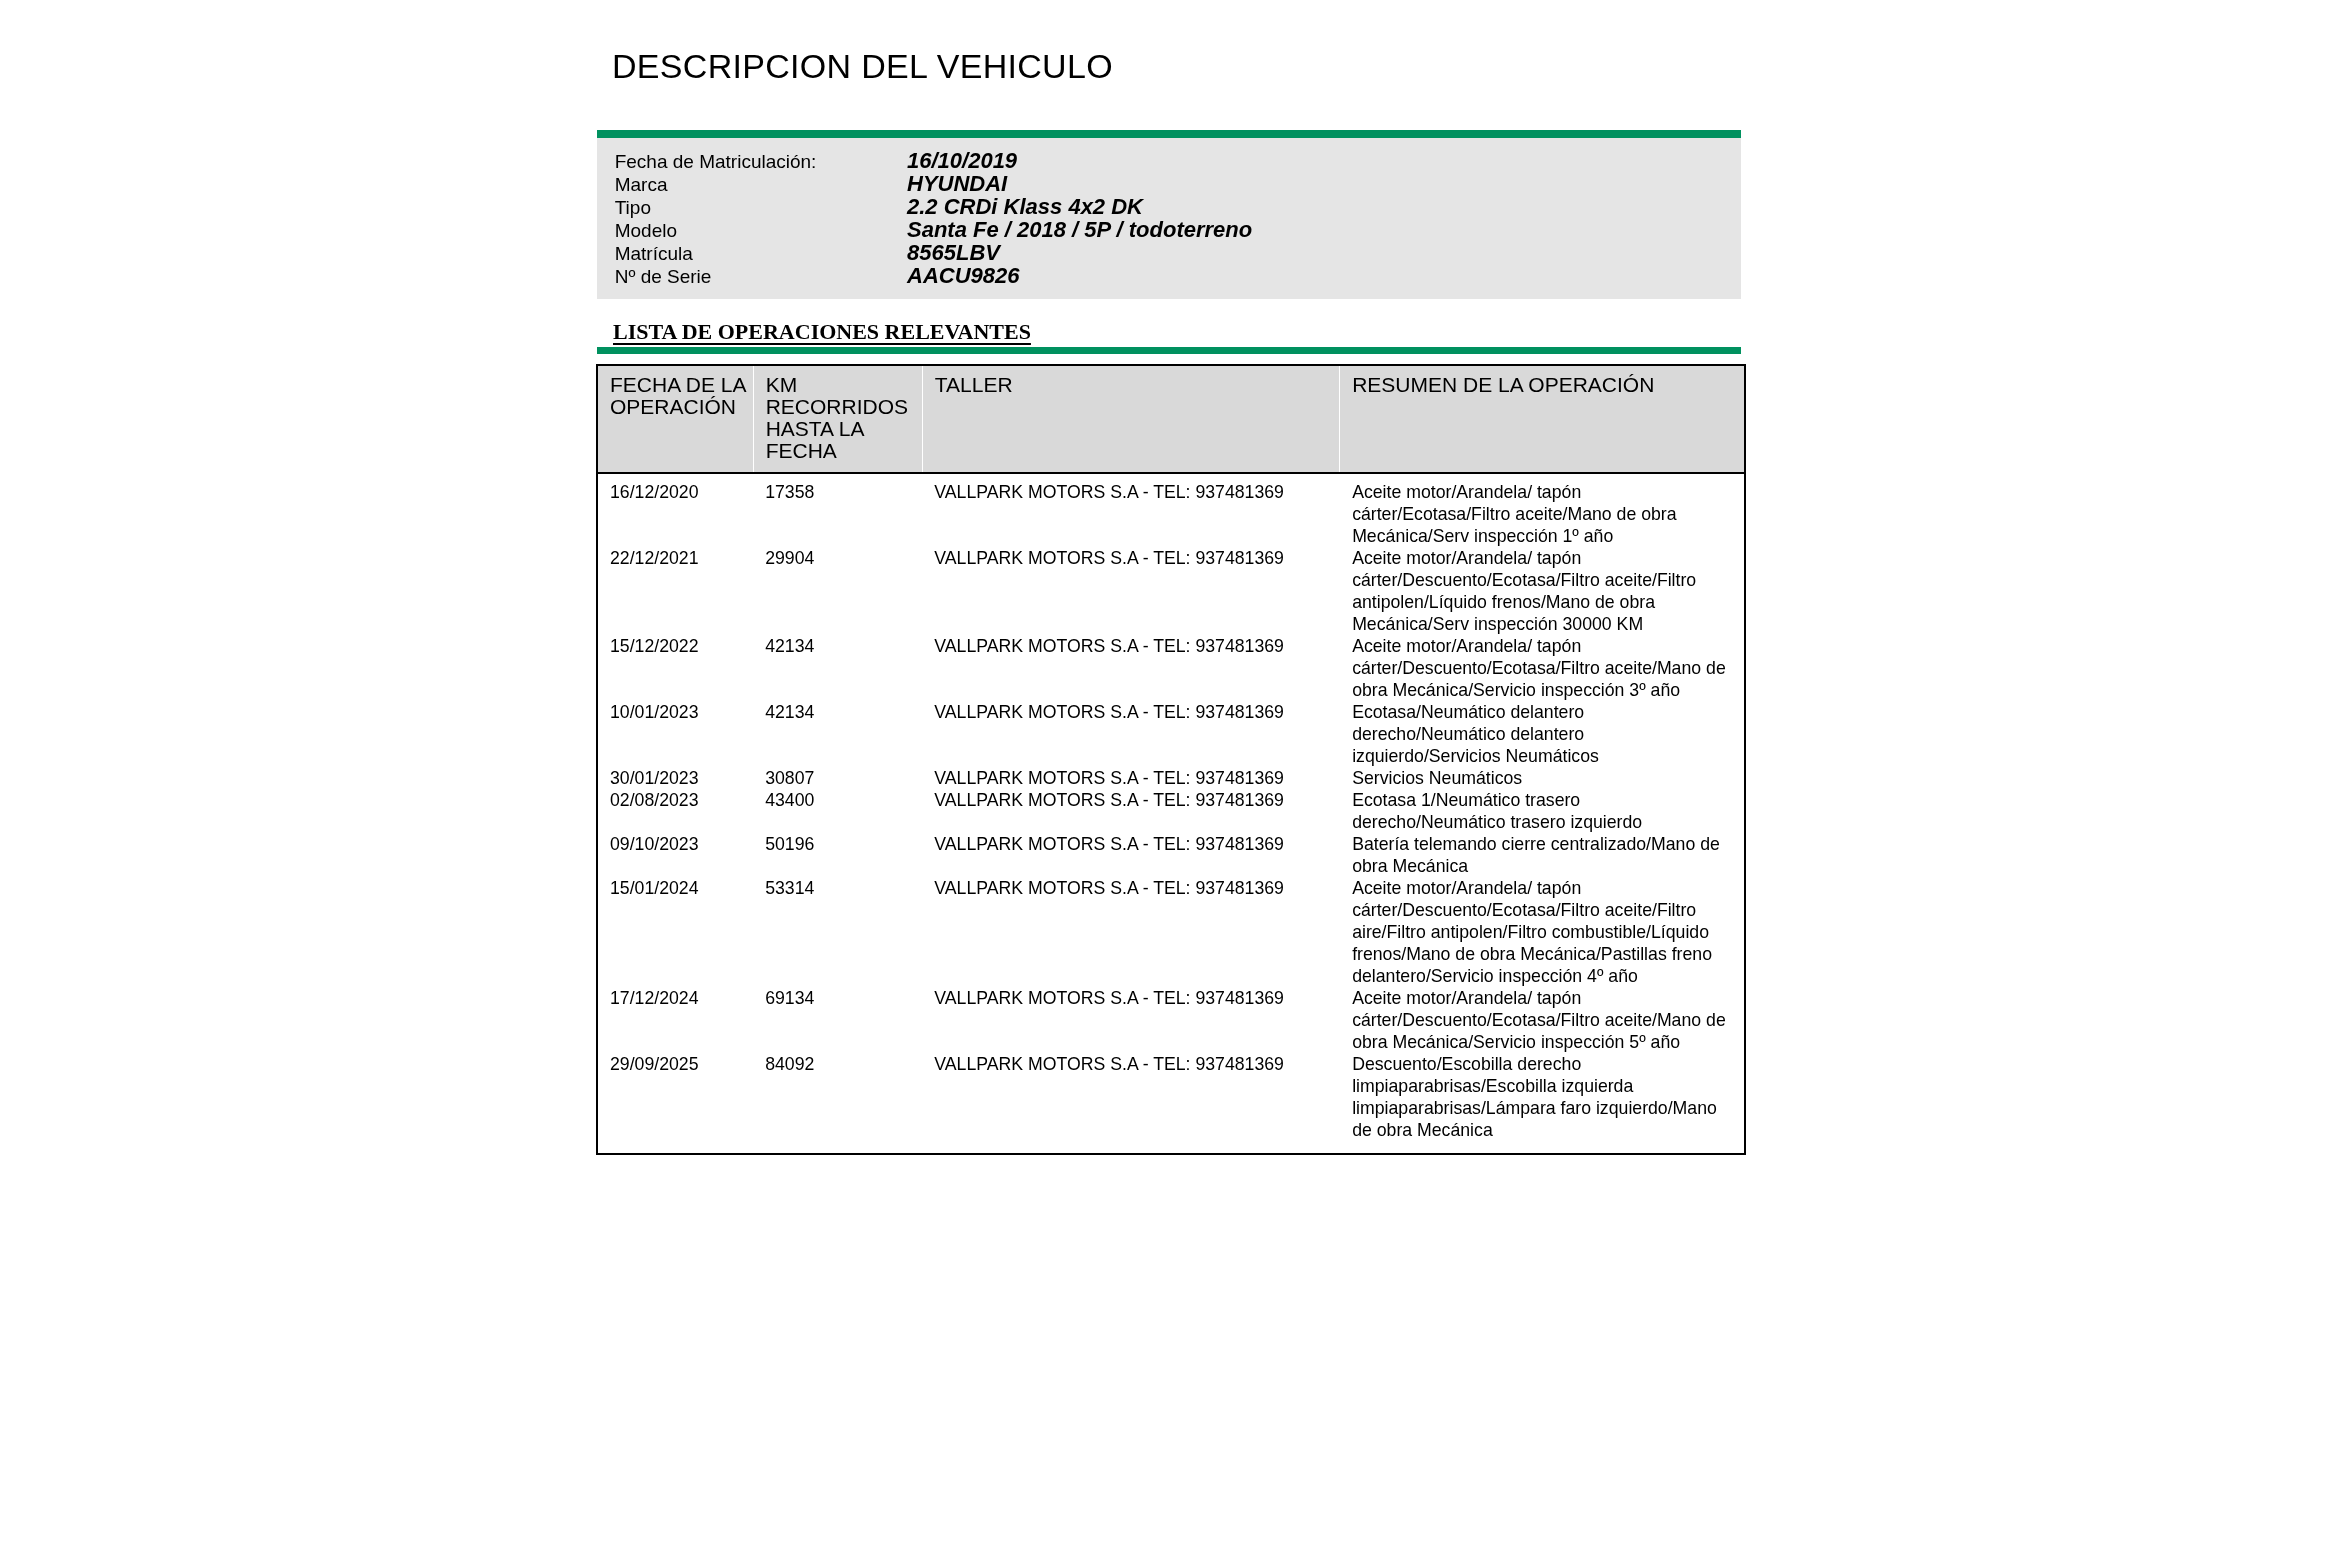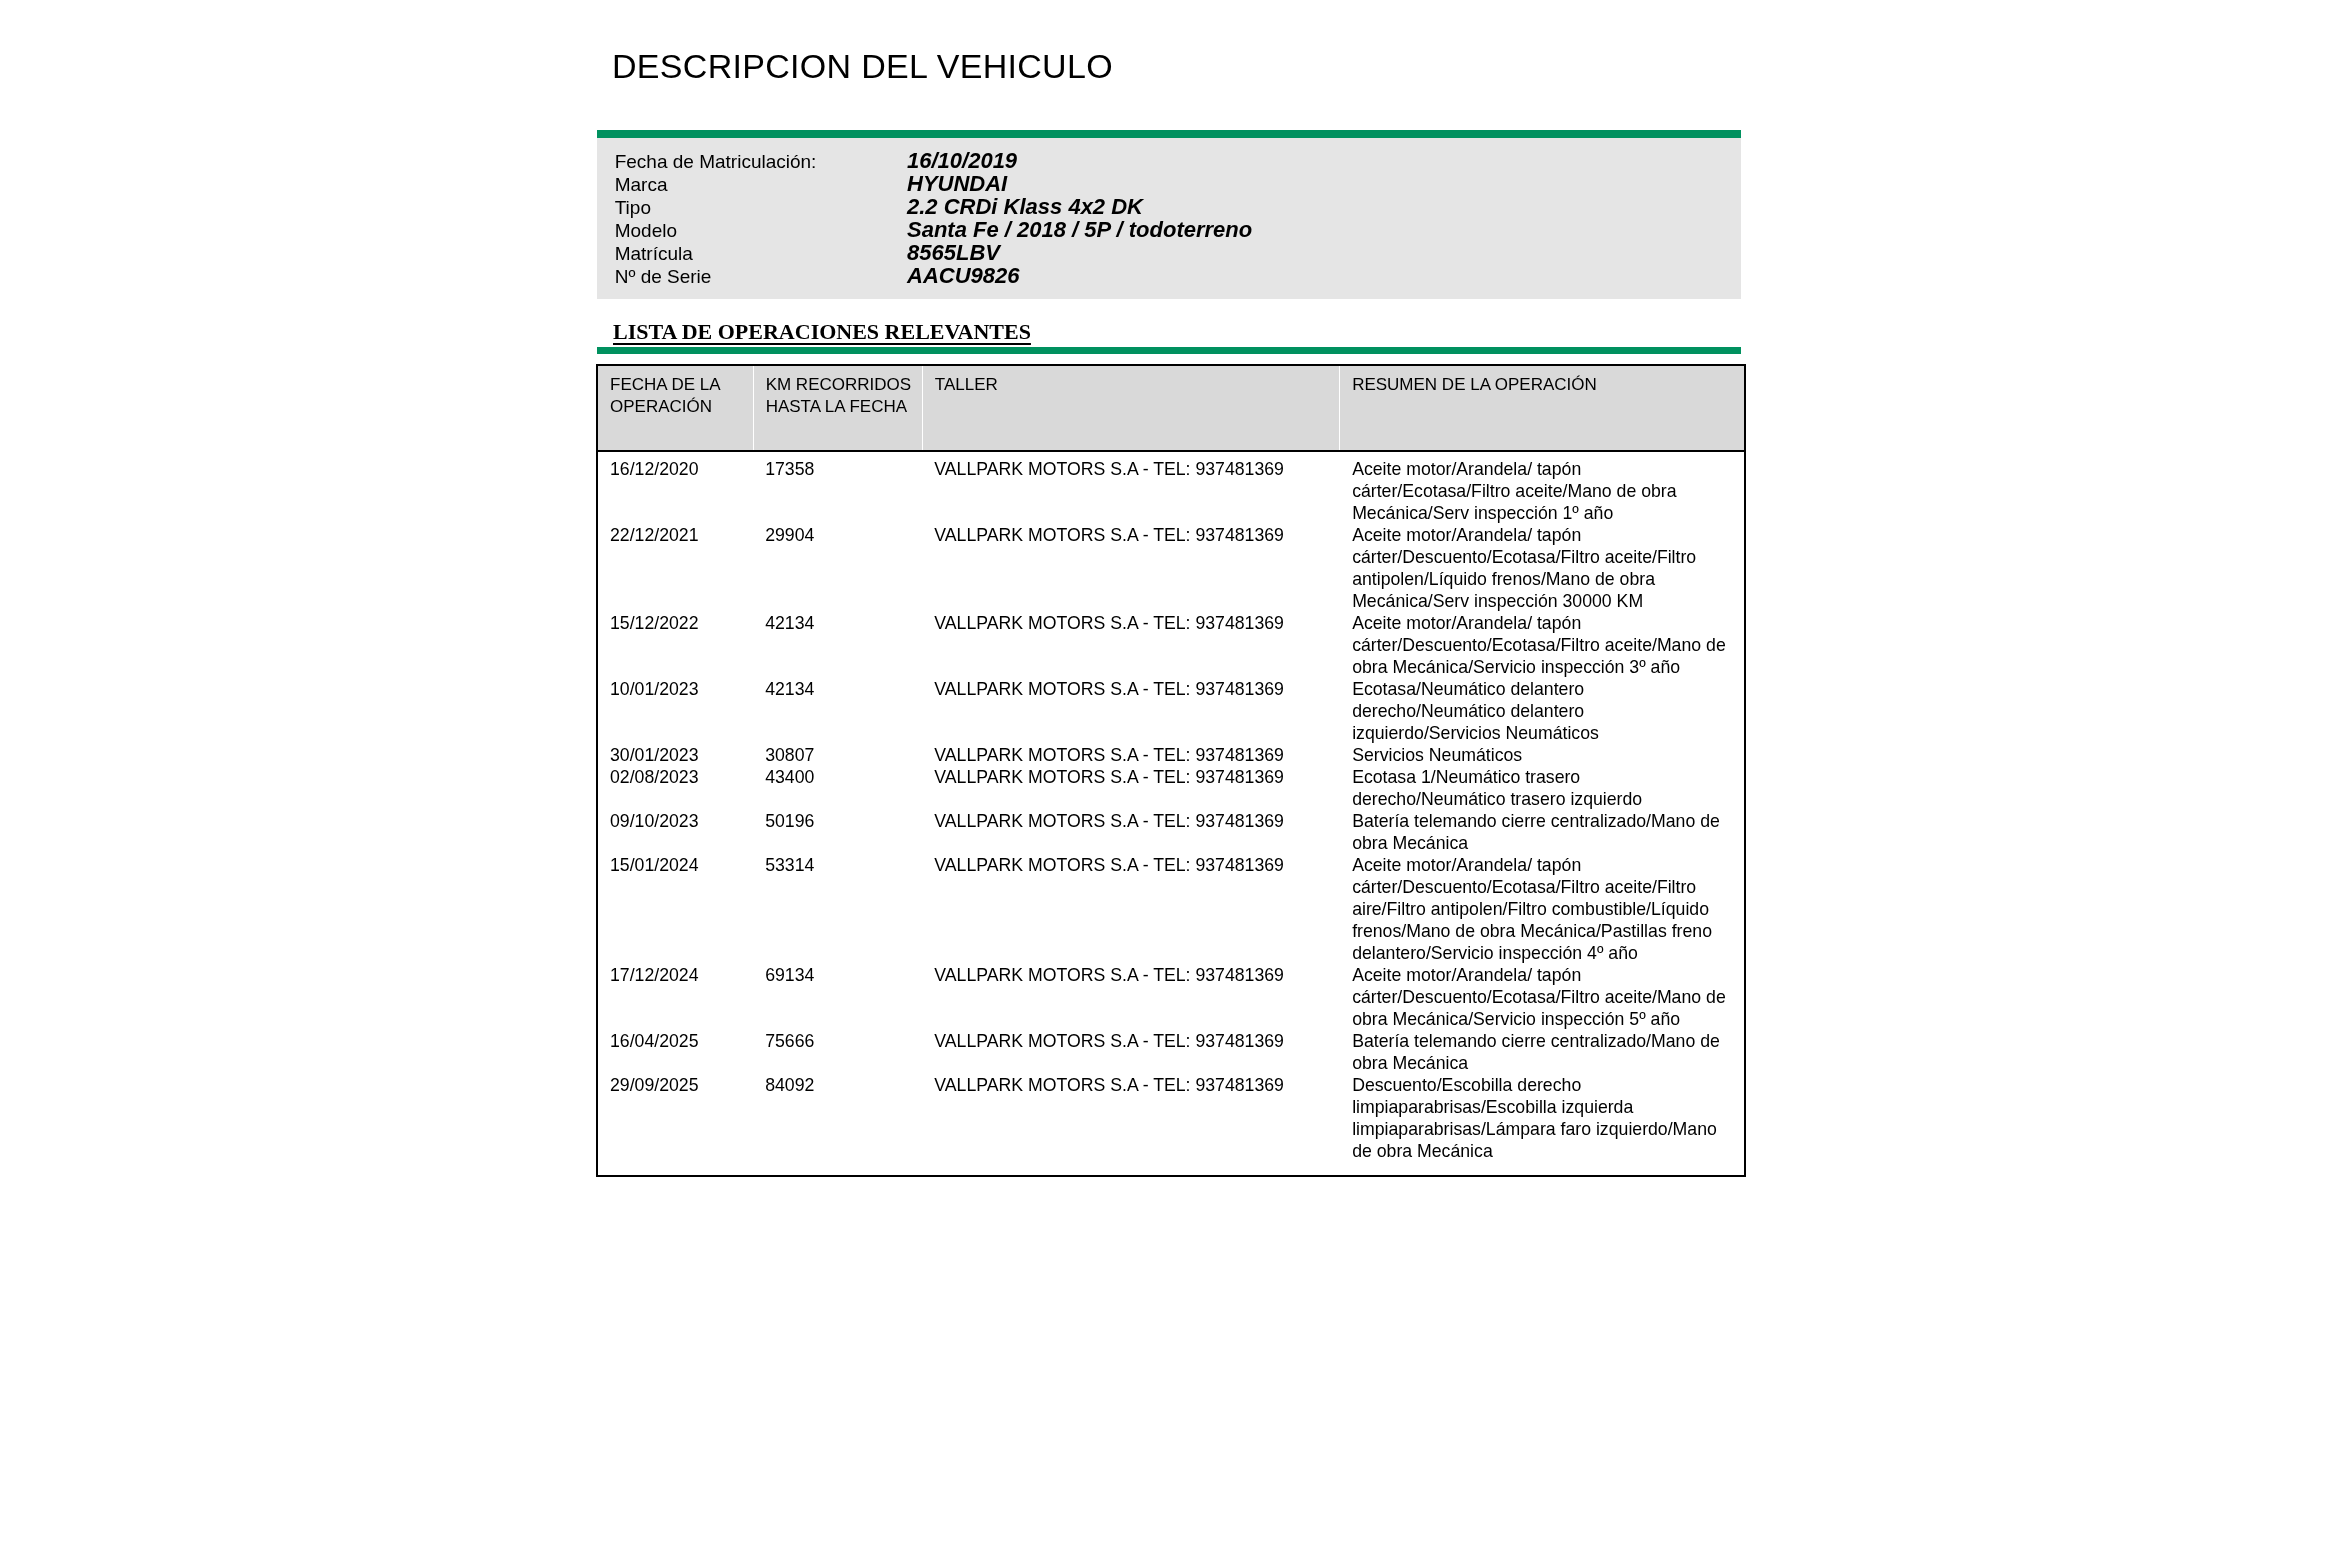--- a/index.html
+++ b/index.html
@@ -105,21 +105,21 @@
   table.ops col.c-km    { width: 169px; }
   table.ops col.c-shop  { width: 417px; }
   table.ops col.c-desc  { width: 404px; }
 
   table.ops thead th {
     background: #d9d9d9;
     border-right: 1.7px solid #ffffff;
     border-bottom: 2.9px solid #000000;
     vertical-align: top;
     text-align: left;
-    font-size: 17px;
+    font-size: 21px;
     font-weight: 400;
     line-height: 22px;
     padding: 8px 5.7px 10.3px 12px;
     height: 85px;
     box-sizing: border-box;
   }
   table.ops thead th:last-child { border-right: none; }
 
   table.ops tbody td {
     vertical-align: top;
@@ -243,26 +243,20 @@
         <td class="nowrap">VALLPARK MOTORS S.A - TEL: 937481369</td>
         <td class="desc">Aceite motor/Arandela/ tapón cárter/Descuento/Ecotasa/Filtro aceite/Filtro aire/Filtro antipolen/Filtro combustible/Líquido frenos/Mano de obra Mecánica/Pastillas freno delantero/Servicio inspección 4º año</td>
       </tr>
       <tr>
         <td class="nowrap">17/12/2024</td>
         <td class="nowrap">69134</td>
         <td class="nowrap">VALLPARK MOTORS S.A - TEL: 937481369</td>
         <td class="desc">Aceite motor/Arandela/ tapón cárter/Descuento/Ecotasa/Filtro aceite/Mano de obra Mecánica/Servicio inspección 5º año</td>
       </tr>
       <tr>
-        <td class="nowrap">16/04/2025</td>
-        <td class="nowrap">75666</td>
-        <td class="nowrap">VALLPARK MOTORS S.A - TEL: 937481369</td>
-        <td class="desc">Batería telemando cierre centralizado/Mano de obra Mecánica</td>
-      </tr>
-      <tr>
         <td class="nowrap">29/09/2025</td>
         <td class="nowrap">84092</td>
         <td class="nowrap">VALLPARK MOTORS S.A - TEL: 937481369</td>
         <td class="desc">Descuento/Escobilla derecho limpiaparabrisas/Escobilla izquierda limpiaparabrisas/Lámpara faro izquierdo/Mano de obra Mecánica</td>
       </tr>
     </tbody>
   </table>
 </div>
 
 

